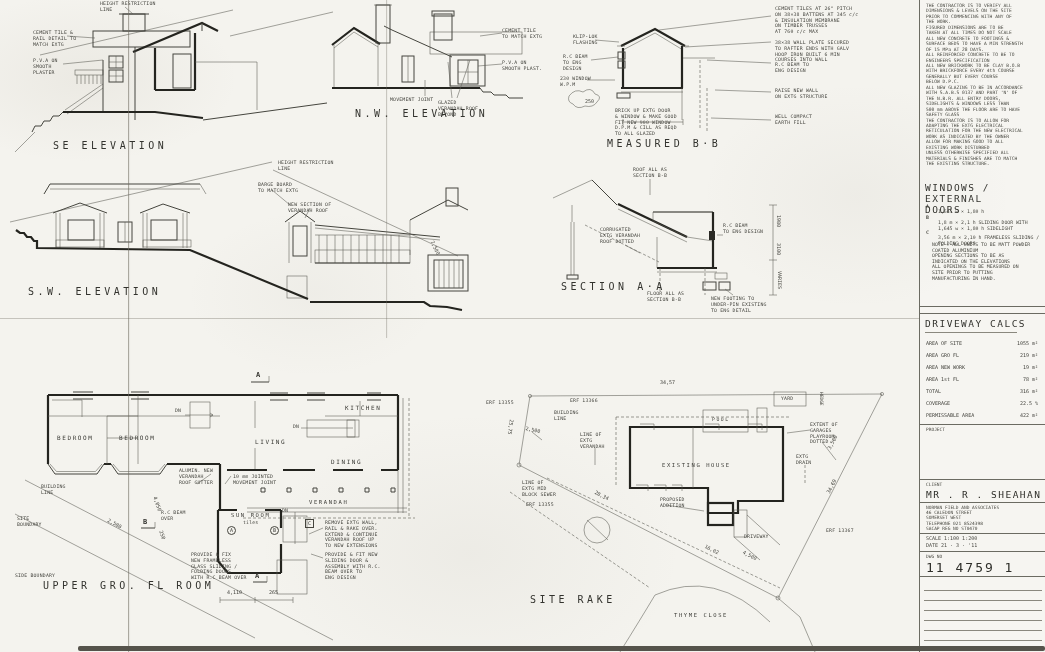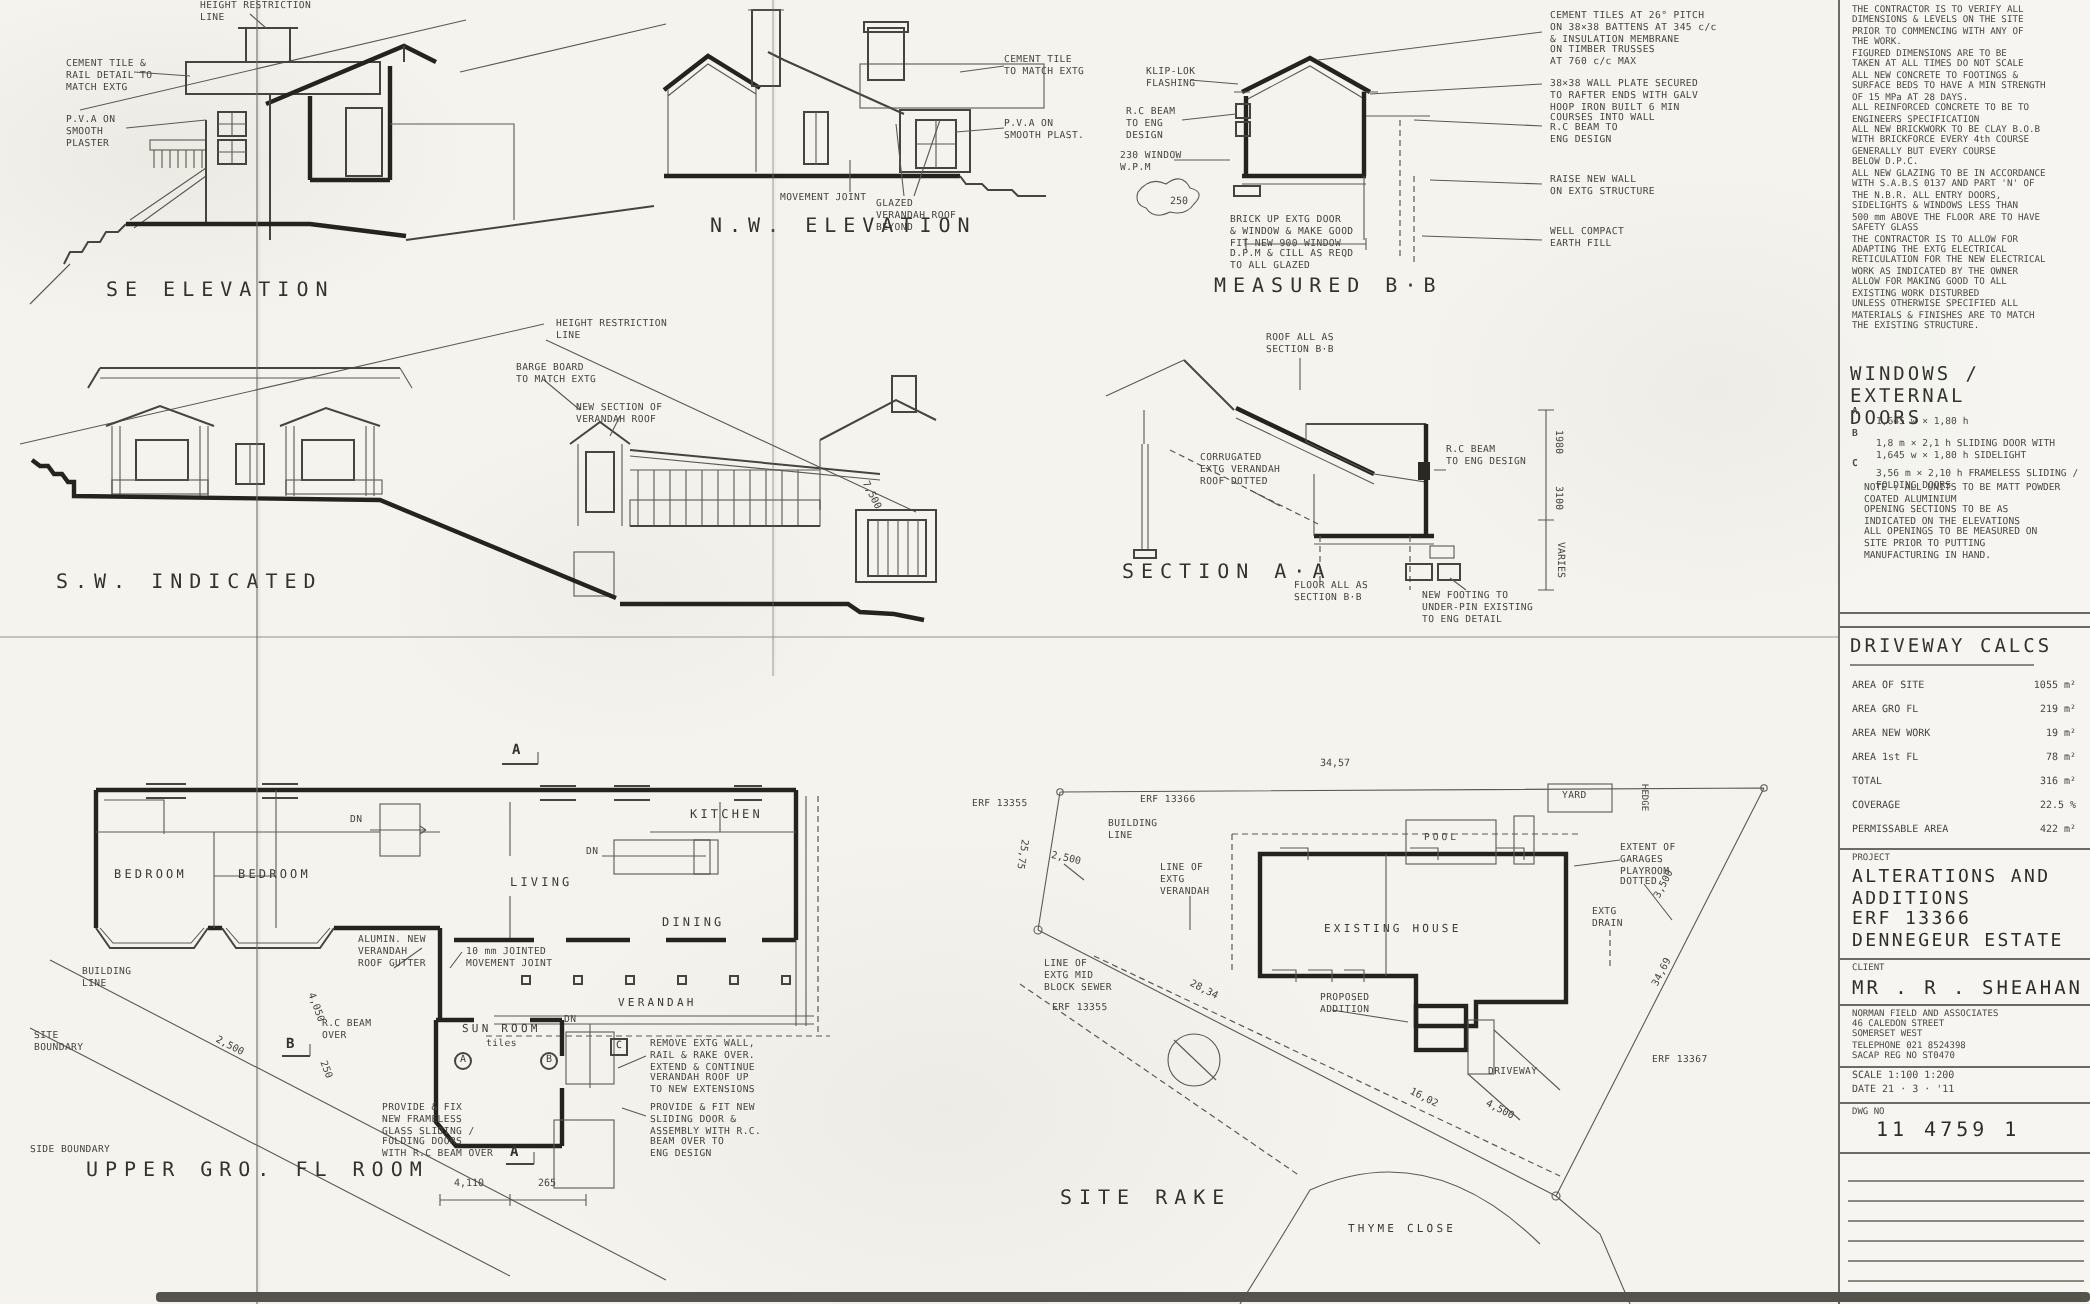--- a/index.html
+++ b/index.html
@@ -37,21 +37,21 @@
   .tb .sec-line{position:absolute;left:0;right:0;height:1px;background:#6b6b62}
   .tb-notes{position:absolute;left:6px;top:3px;right:2px;font-size:4.6px;line-height:5.45px;color:#4a4a43;white-space:pre-line;letter-spacing:0}
   .tb-h1{position:absolute;left:5px;font-size:9.5px;line-height:11px;letter-spacing:1.5px;color:#33332e;white-space:pre-line}
   .tb-item{position:absolute;left:6px;right:3px;font-size:4.8px;line-height:5.6px;color:#4a4a43;white-space:pre-line}
   .tb-item b{position:absolute;left:0}
   .tb-item span{display:block;margin-left:12px}
   .tb-row{position:absolute;left:6px;right:8px;font-size:5px;color:#45453f;display:flex;justify-content:space-between}
   .tb-sm{position:absolute;left:6px;font-size:4.5px;line-height:5.2px;color:#4a4a43;white-space:pre-line}
   .tb-name{position:absolute;left:6px;font-size:9px;line-height:10.5px;letter-spacing:1.2px;color:#2e2e29;white-space:pre-line}
   .tb-client{position:absolute;left:6px;font-size:9.5px;letter-spacing:1.5px;color:#2e2e29;white-space:nowrap}
-  .tb-dwg{position:absolute;left:18px;font-size:10px;letter-spacing:2px;color:#2e2e29;white-space:nowrap}
+  .tb-dwg{position:absolute;left:6px;font-size:13px;letter-spacing:2px;color:#2e2e29;white-space:nowrap}
   .tb .rule{position:absolute;left:4px;right:4px;height:1px;background:#8a887e}
 </style>
 </head>
 <body>
 
 <svg width="0" height="0" style="position:absolute">
   <defs>
     <pattern id="hh" width="4" height="3" patternUnits="userSpaceOnUse">
         <path d="M0,1.5 H4" stroke="#5a5a52" stroke-width=".5"></path>
       </pattern>
@@ -211,21 +211,21 @@
       <path class="k" d="M6,70 L10,73 H14 L17,77 H21 L24,81 H27 V88 L180,90 L298,139 M300,142 H414 L420,146 L437,147 L452,150"></path>
       <path class="t" d="M262,30 L280,45 M300,48 L295,58"></path>
     </svg>
     <span class="ann" style="left:268px;top:0">HEIGHT RESTRICTION
 LINE</span>
     <span class="ann" style="left:248px;top:22px">BARGE BOARD
 TO MATCH EXTG</span>
     <span class="ann" style="left:278px;top:42px">NEW SECTION OF
 VERANDAH ROOF</span>
     <span class="dim" style="left:424px;top:80px;transform:rotate(64deg)">7,500</span>
-    <span class="lbl" style="left:18px;top:126px">S.W.  INDICATED</span>
+    <span class="lbl" style="left:18px;top:126px">S.W.  ELEVATION</span>
   </section>
 
   <section class="dwg" style="left:545px;top:165px;width:272px;height:150px">
     <svg width="272" height="150">
       <path class="t" d="M8,33 L47,15"></path>
         <path class="m" d="M47,15 L72,40"></path>
       <path class="t" d="M26,57 V110 M29,57 V110 M27,40 V57"></path>
         <rect class="m" x="22" y="110" width="11" height="4"></rect>
       <path class="k" d="M73,39 L142,72"></path>
         <path class="t" d="M73,44 L142,77"></path>
@@ -481,24 +481,20 @@
         <span>COVERAGE</span>
         <span>22.5 %</span>
       </div>
     <div class="tb-row" style="top:412px">
         <span>PERMISSABLE AREA</span>
         <span>422 m²</span>
       </div>
 
     <div class="sec-line" style="top:424px"></div>
     <div class="tb-sm" style="top:427px">PROJECT</div>
-    <div class="tb-name" style="top:434px">ALTERATIONS  AND
-ADDITIONS
-ERF  13366
-DENNEGEUR  ESTATE</div>
     <div class="sec-line" style="top:479px"></div>
     <div class="tb-sm" style="top:482px">CLIENT</div>
     <div class="tb-client" style="top:489px">MR . R . SHEAHAN</div>
     <div class="sec-line" style="top:502px"></div>
     <div class="tb-sm" style="top:505px">NORMAN FIELD AND ASSOCIATES
 46 CALEDON STREET
 SOMERSET WEST
 TELEPHONE 021 8524398
 SACAP REG NO ST0470</div>
     <div class="sec-line" style="top:533px"></div>

